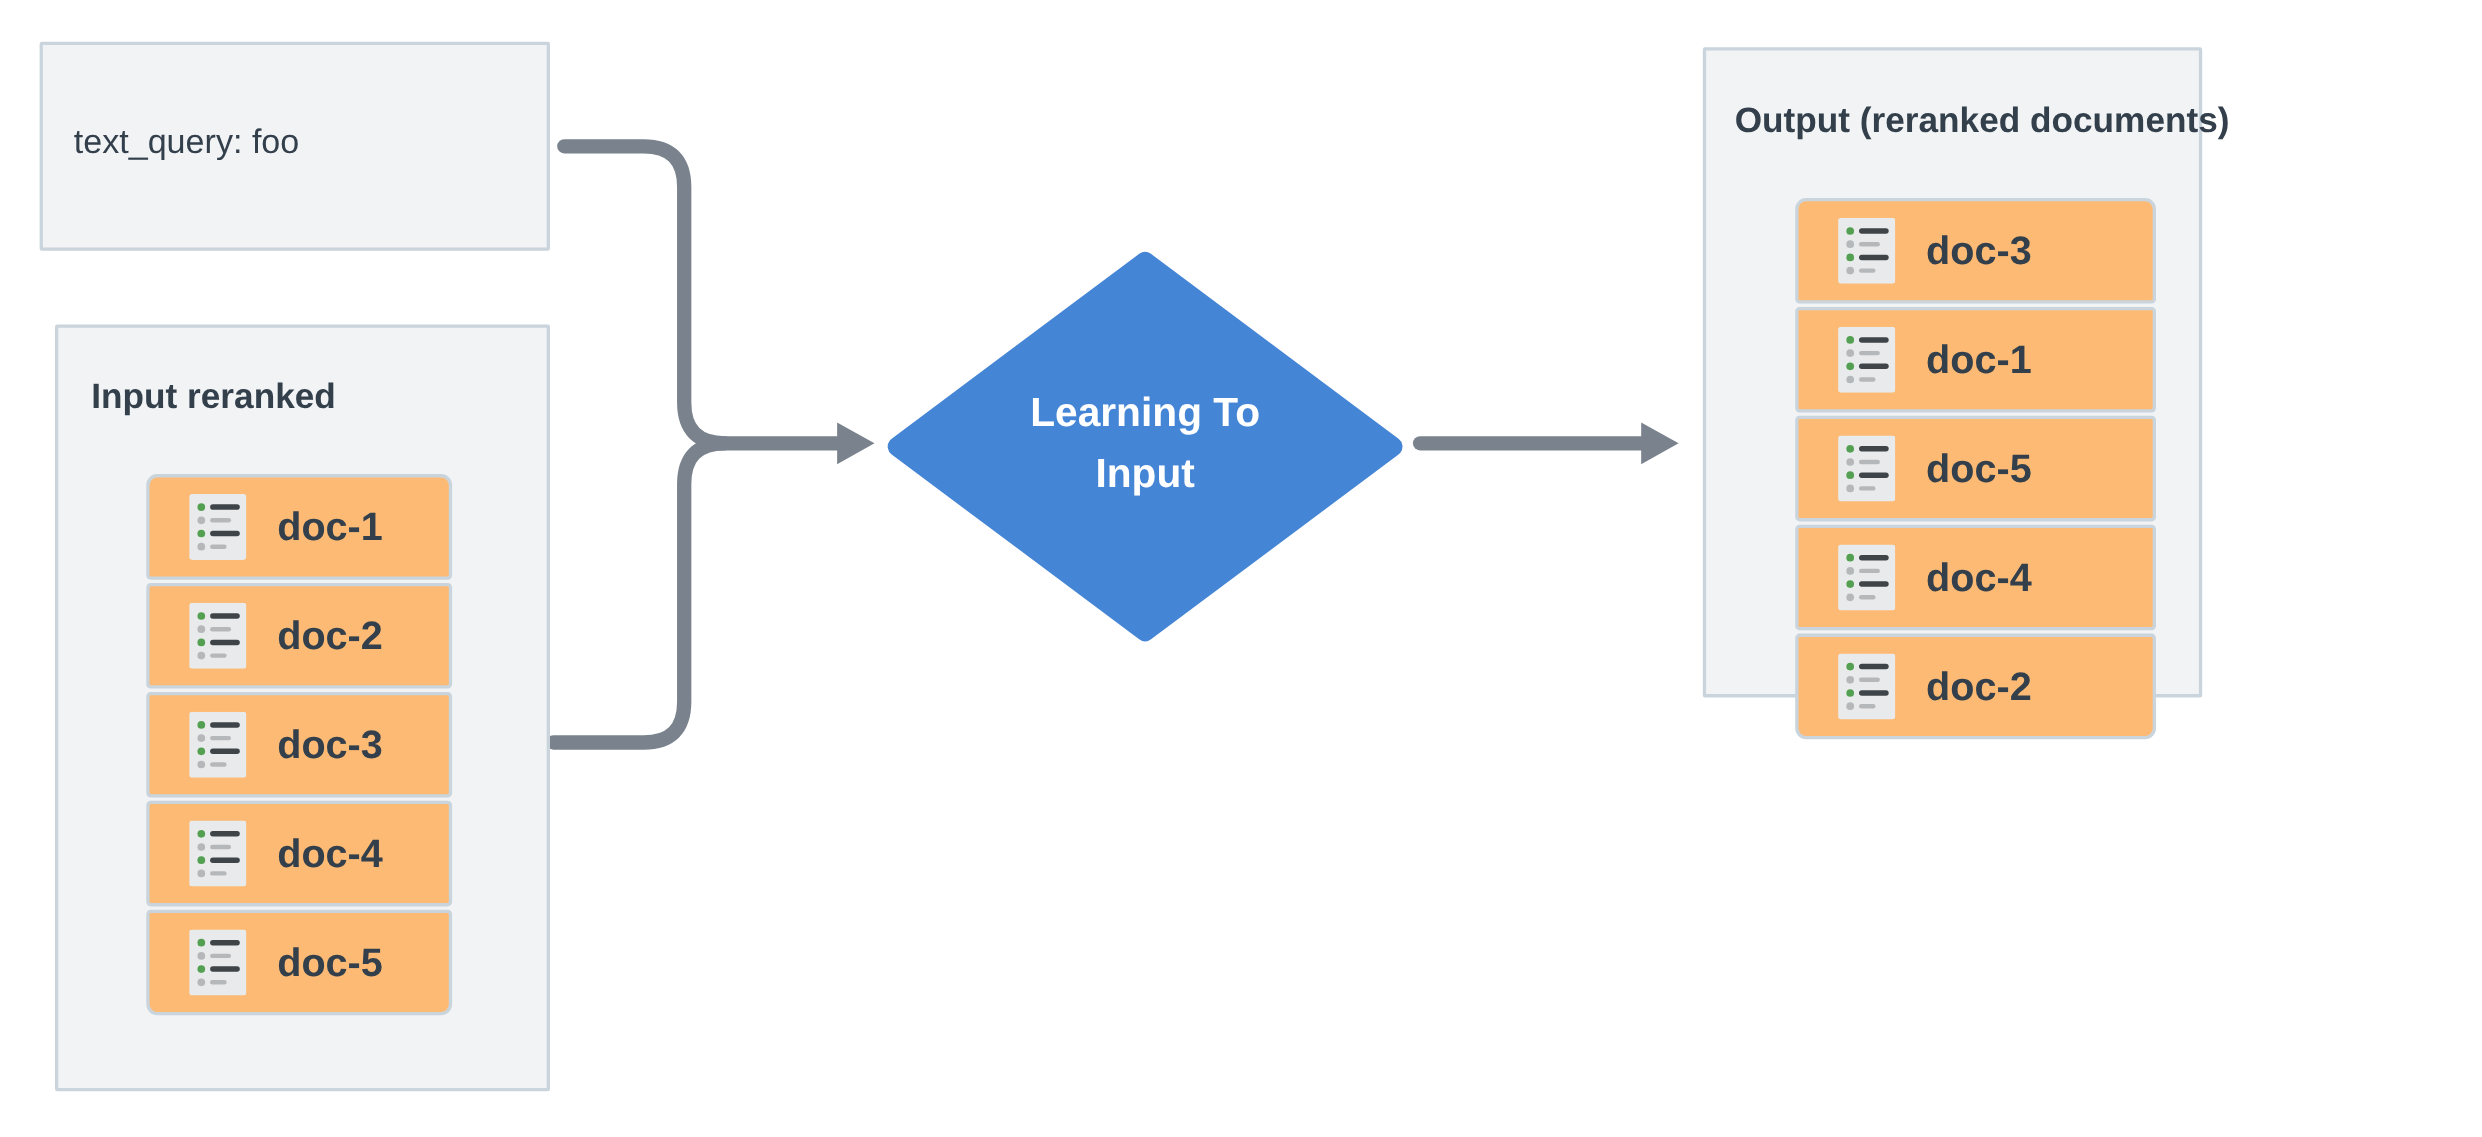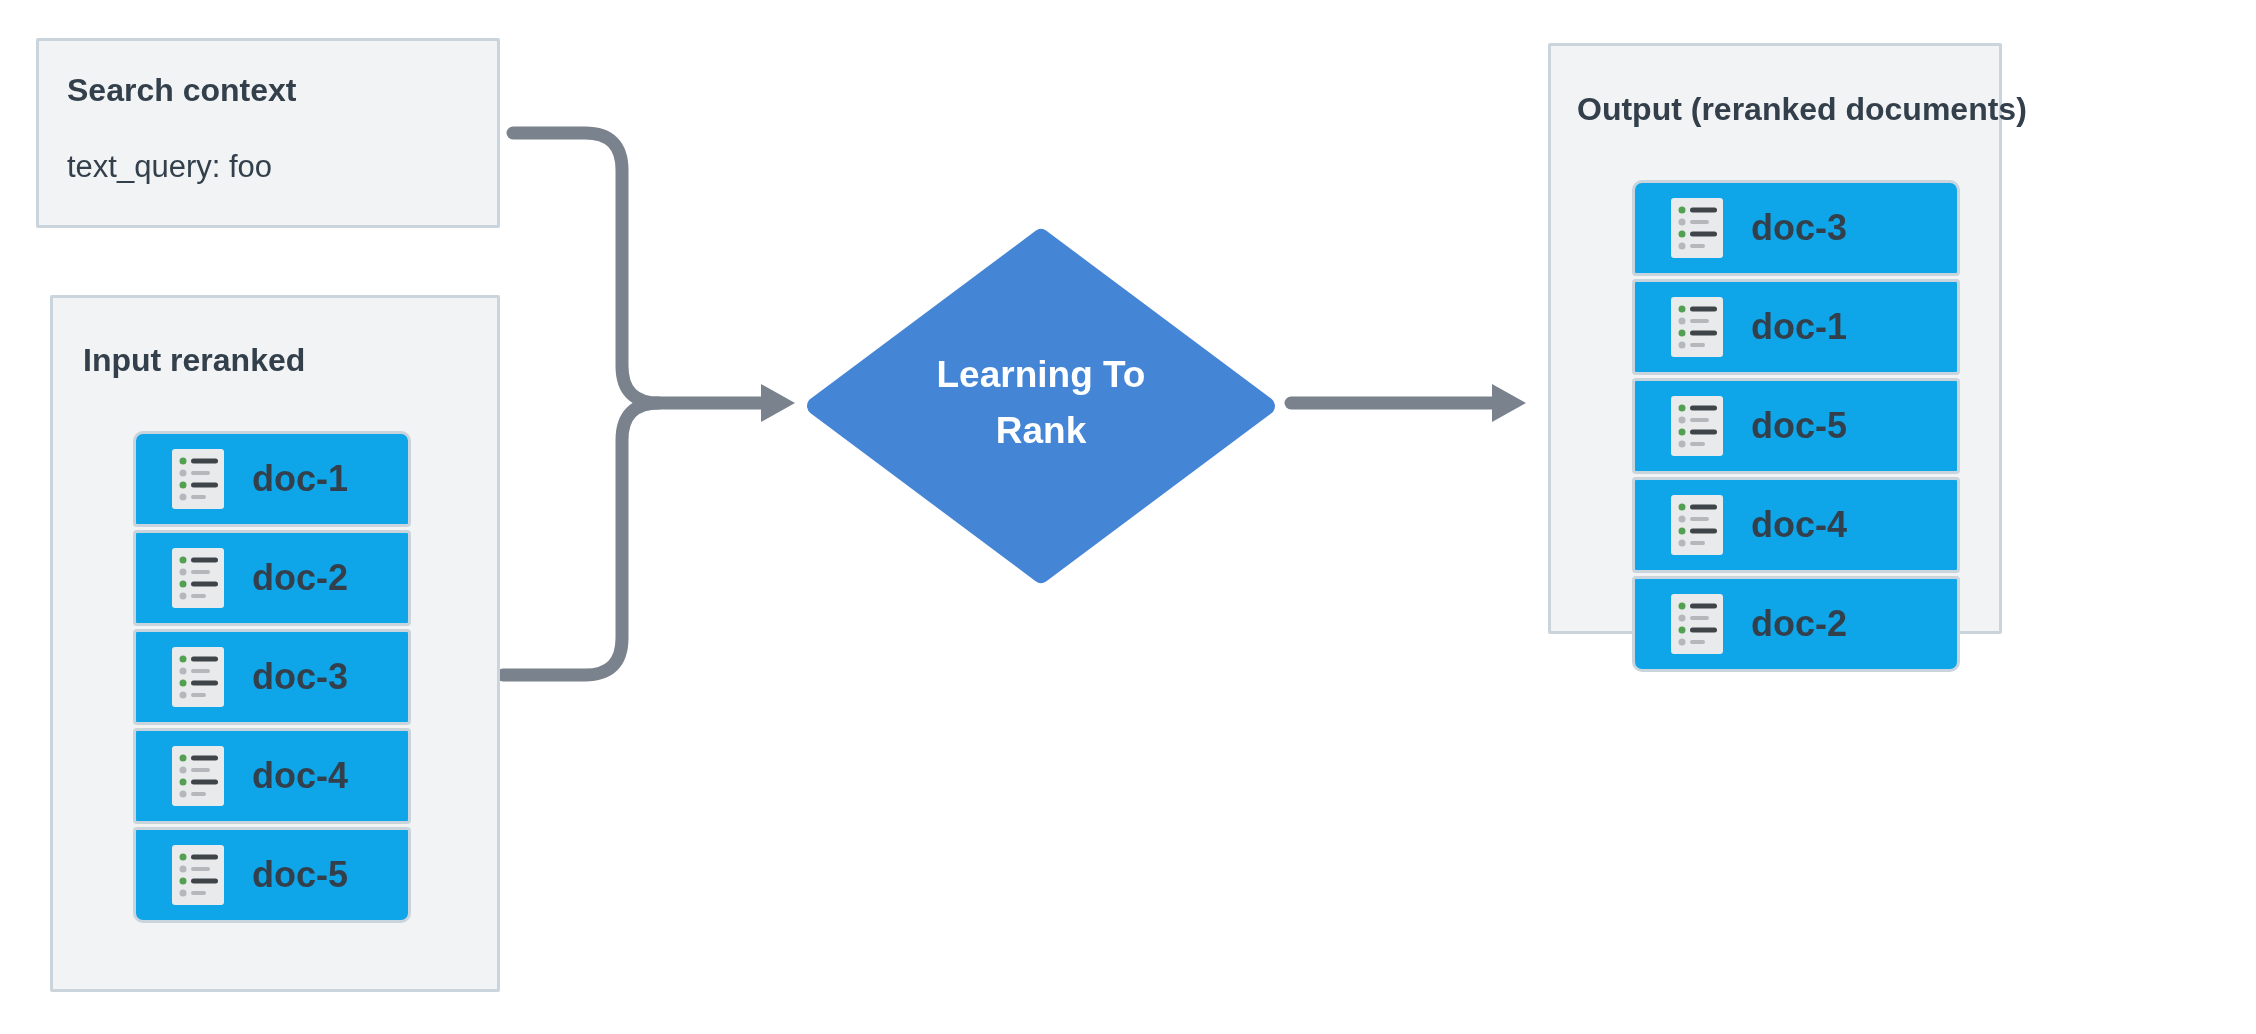--- a/index.html
+++ b/index.html
@@ -15,21 +15,21 @@
   }
   .panel-title{font-weight:700;font-size:32px;line-height:38px;white-space:nowrap;}
   #search-panel{left:36px;top:38px;width:464px;height:190px;padding:30px 0 0 28px;}
   #search-panel .query{font-size:31px;line-height:36px;margin-top:40px;font-weight:400;}
   #input-panel{left:50px;top:295px;width:450px;height:697px;padding:43px 0 0 30px;}
   #output-panel{left:1548px;top:43px;width:454px;height:591px;padding:44px 0 0 26px;}
   .doc-list{position:absolute;display:flex;flex-direction:column;gap:3px;}
   #input-panel .doc-list{left:80px;top:133px;width:278px;}
   #output-panel .doc-list{left:81px;top:134px;width:328px;}
   .doc-row{
-    box-sizing:border-box;height:96px;background:#0ea5e9;border:3px solid #c9d4dd;border-radius:4px;
+    box-sizing:border-box;height:96px;background:#fdba74;border:3px solid #c9d4dd;border-radius:4px;
     display:flex;align-items:center;padding-left:36px;
   }
   .doc-row:first-child{border-top-left-radius:10px;border-top-right-radius:10px;}
   .doc-row:last-child{border-bottom-left-radius:10px;border-bottom-right-radius:10px;}
   .doc-icon{width:52px;height:60px;flex:0 0 52px;}
   .doc-label{font-weight:700;font-size:36px;margin-left:28px;white-space:nowrap;}
   #diamond-label{
     position:absolute;left:841px;top:347px;width:400px;height:112px;
     display:flex;flex-direction:column;justify-content:center;text-align:center;
     color:#ffffff;font-weight:700;font-size:37px;line-height:56px;
@@ -60,25 +60,24 @@
       <path d="M 503 675 H 585 Q 622 675 622 638 V 440 Q 622 403 659 403"></path>
       <path d="M 1291 403 H 1494"></path>
     </g>
     <polygon points="761,384 761,422 795,403" fill="#7a838d"></polygon>
     <polygon points="1492,384 1492,422 1526,403" fill="#7a838d"></polygon>
     <polygon points="1041,238 1266,406 1041,574 816,406" fill="#4585d6" stroke="#4585d6" stroke-width="18" stroke-linejoin="round"></polygon>
   </svg>
 
   <div id="diamond-label">
     <span>Learning To</span>
-    <span>Rank</span>
+    <span>Input</span>
   </div>
 
   <div class="panel" id="search-panel">
-    <div class="panel-title">Search context</div>
     <div class="query">text_query: foo</div>
   </div>
 
   <div class="panel" id="input-panel">
     <div class="panel-title">Input reranked</div>
     <div class="doc-list">
       <div class="doc-row">
         <svg class="doc-icon" viewBox="0 0 52 60">
             <use href="#doc-icon-symbol"></use>
           </svg>

